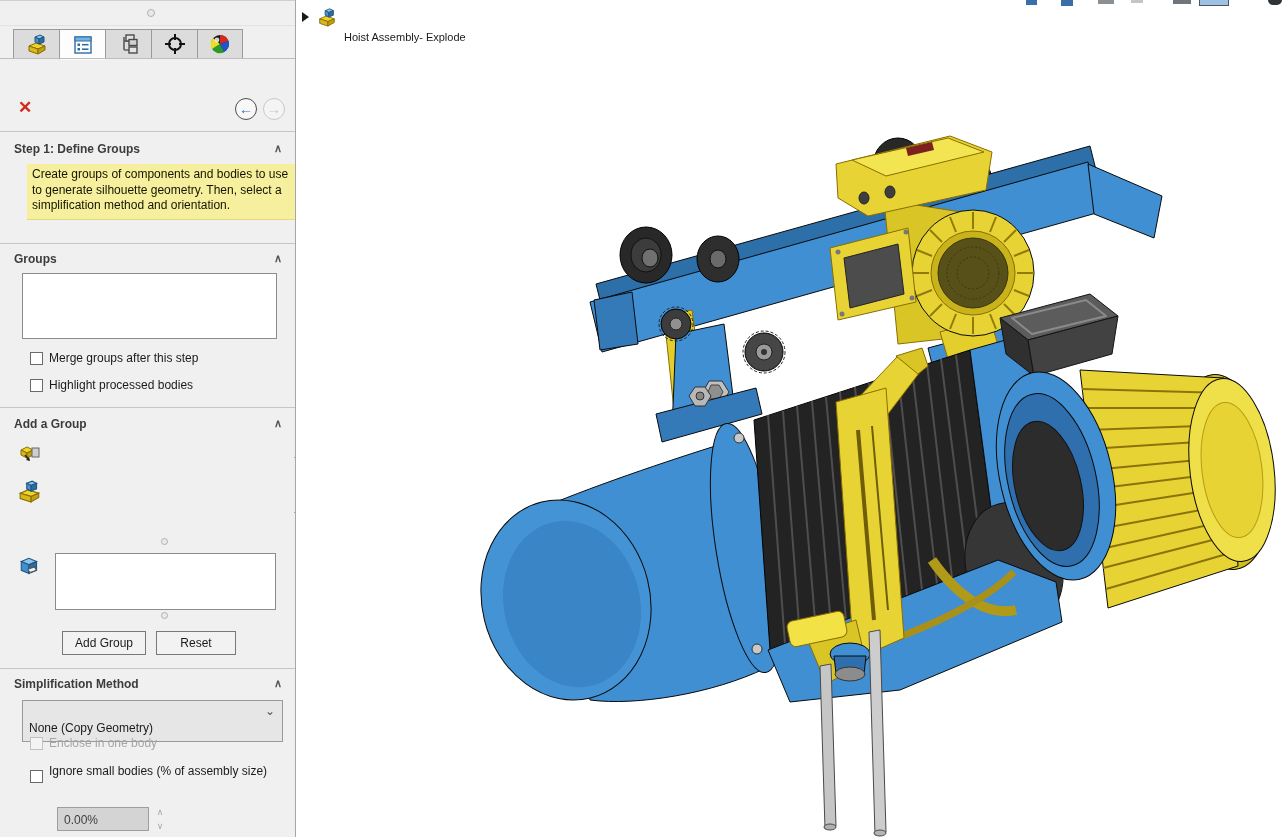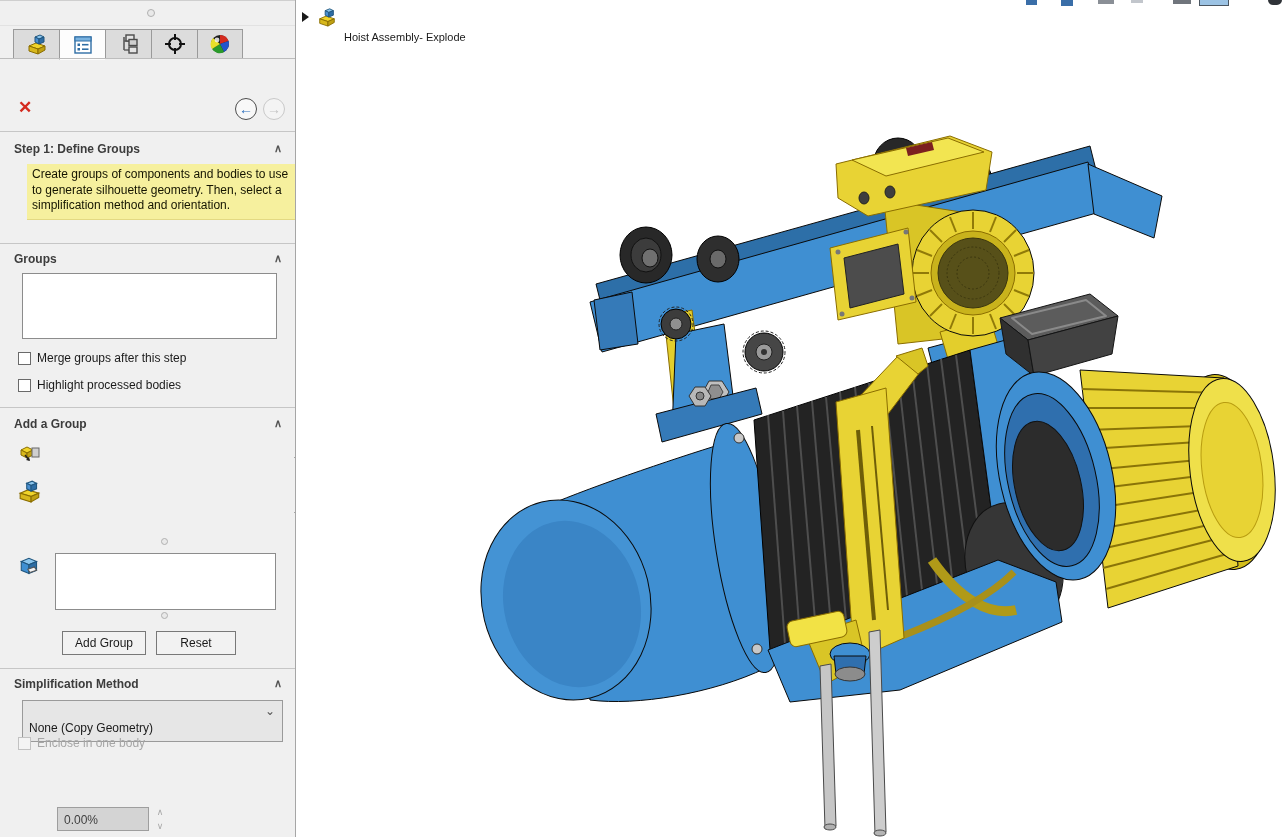--- a/index.html
+++ b/index.html
@@ -45,21 +45,21 @@
   .divider { position:absolute; left:0; width:295px; height:1px; background:#c6c6c6; }
 
   .section-header { position:absolute; left:14px; font-weight:bold; font-size:12px; color:#3c3c3c; }
   .chevron { position:absolute; right:14px; color:#555; font-size:11px; font-weight:bold; }
 
   #info-box { position:absolute; left:27px; top:163px; width:272px; background:#f6f09e;
     color:#141400; padding:3px 5px 5px 5px; line-height:15.5px; border-bottom:1px solid #e3d982; }
 
   .list-box { position:absolute; background:#fff; border:1px solid #8c8c8c; }
 
-  .cb-row { position:absolute; left:18px; display:flex; align-items:flex-start; }
+  .cb-row { position:absolute; left:30px; display:flex; align-items:flex-start; }
   .cb { width:13px; height:13px; background:#fff; border:1px solid #6a6a6a; flex:none; margin-top:1px; }
   .cb-label { margin-left:6px; line-height:15px; }
   .cb-row.disabled .cb { border-color:#c2c2c2; background:#f4f4f4; }
   .cb-row.disabled .cb-label { color:#a6a6a6; }
 
   #group-name-input { position:absolute; left:55px; top:441px; width:220px; height:22px;
     background:#fff; border:1px solid #8c8c8c; padding:3px 6px; }
 
   #components-list { position:absolute; left:55px; top:477px; width:221px; height:59px;
     background:#fff; border:2px solid #4a8fd4; }
@@ -234,20 +234,24 @@
 
     <div id="method-dropdown">
       <span>None (Copy Geometry)</span>
       <span class="dd-arrow">⌄</span>
     </div>
 
     <div class="cb-row disabled" style="top:735px">
       <div class="cb"></div>
       <span class="cb-label">Enclose in one body</span>
     </div>
+    <div class="cb-row" style="top:763px">
+      <div class="cb" style="margin-top:6px"></div>
+      <span class="cb-label" style="width:230px">Ignore small bodies (% of assembly size)</span>
+    </div>
 
     <div id="size-spinner">0.00%</div>
     <div id="spinner-arrows">
       <span>∧</span>
       <span>∨</span>
     </div>
 
     <div id="panel-edge-tab">
       <div class="grip-circle"></div>
     </div>

